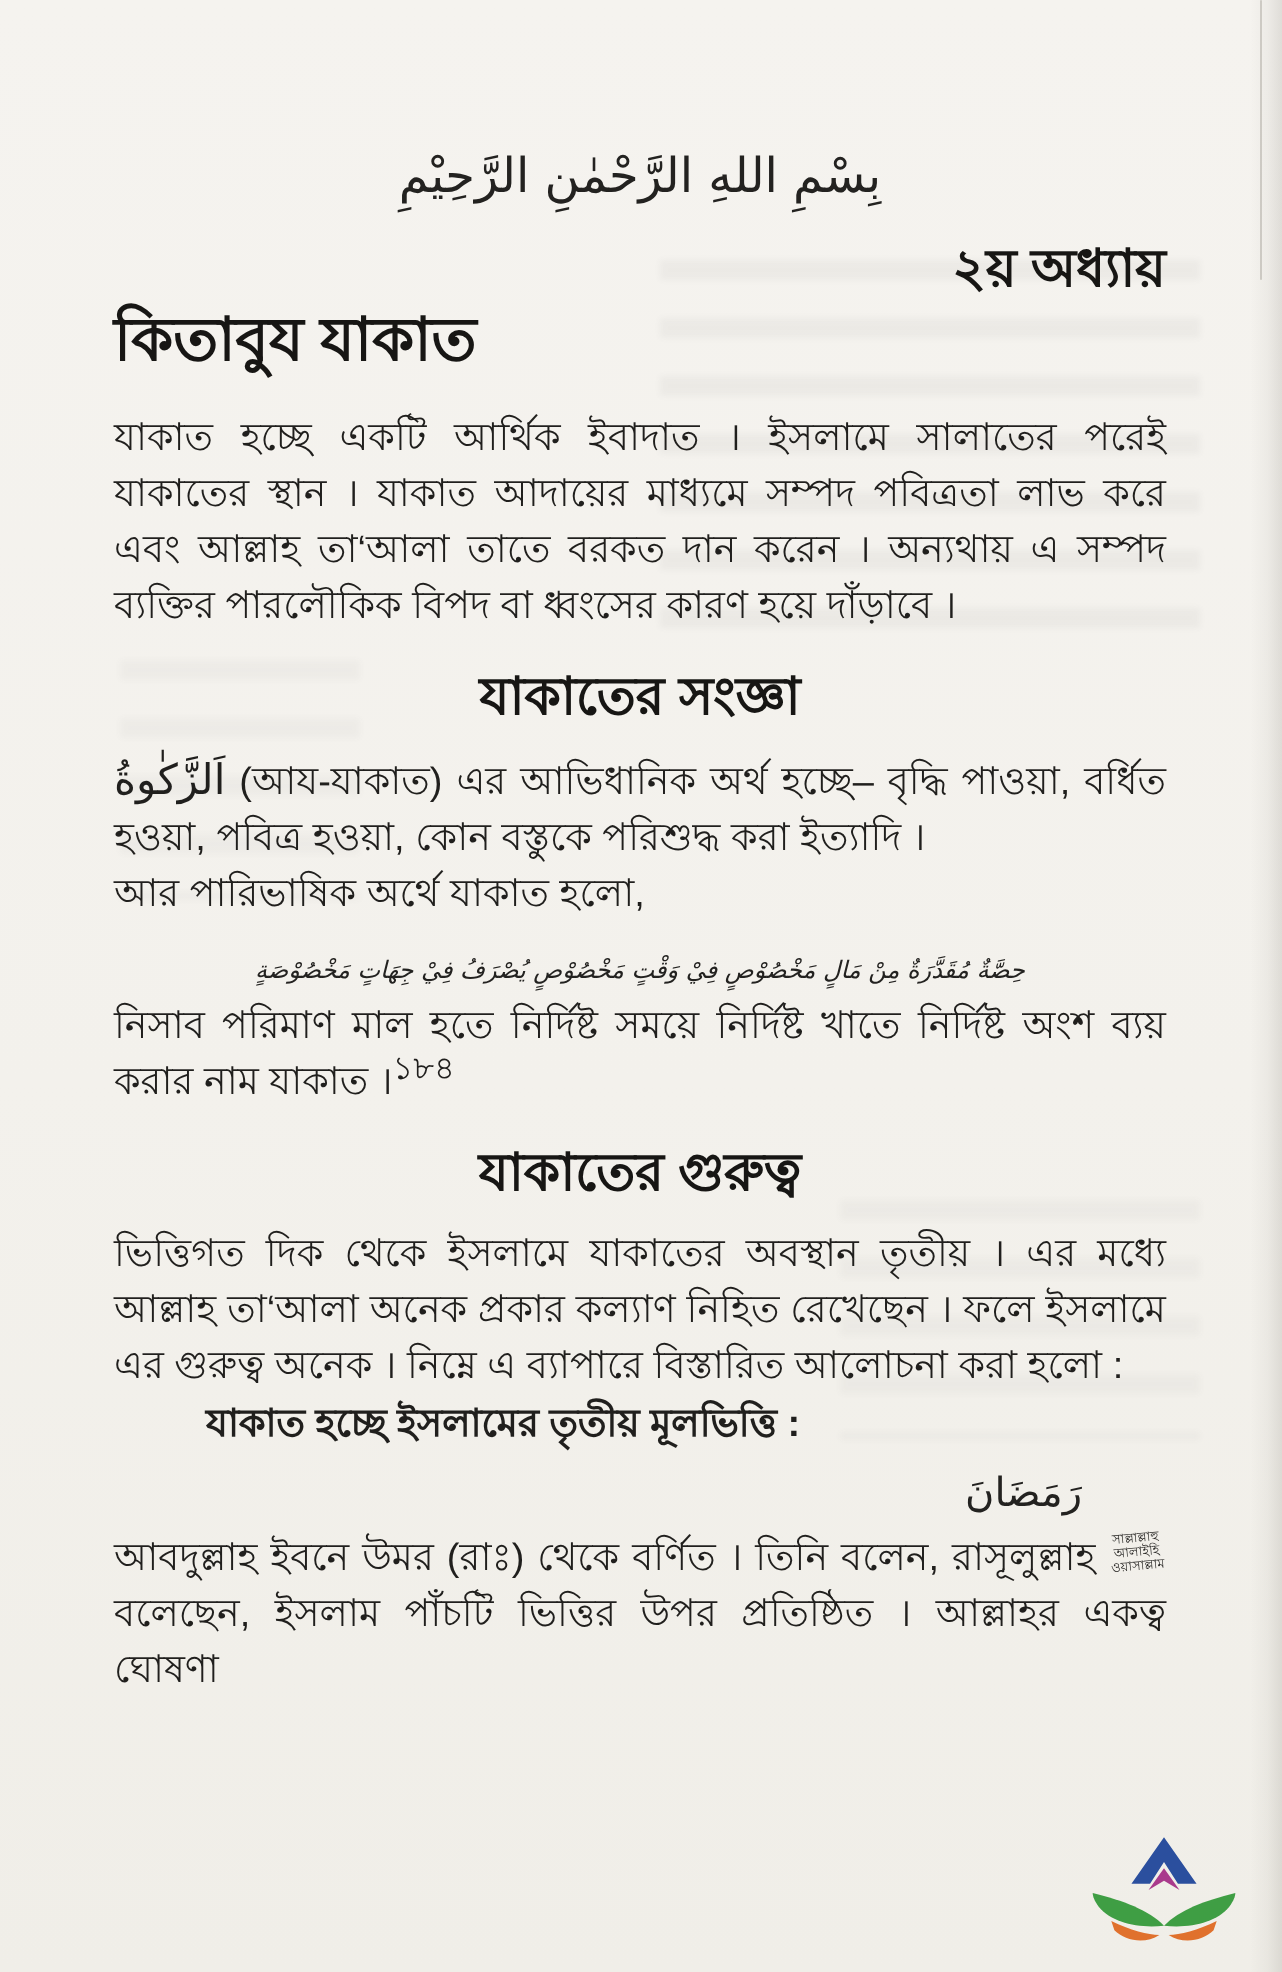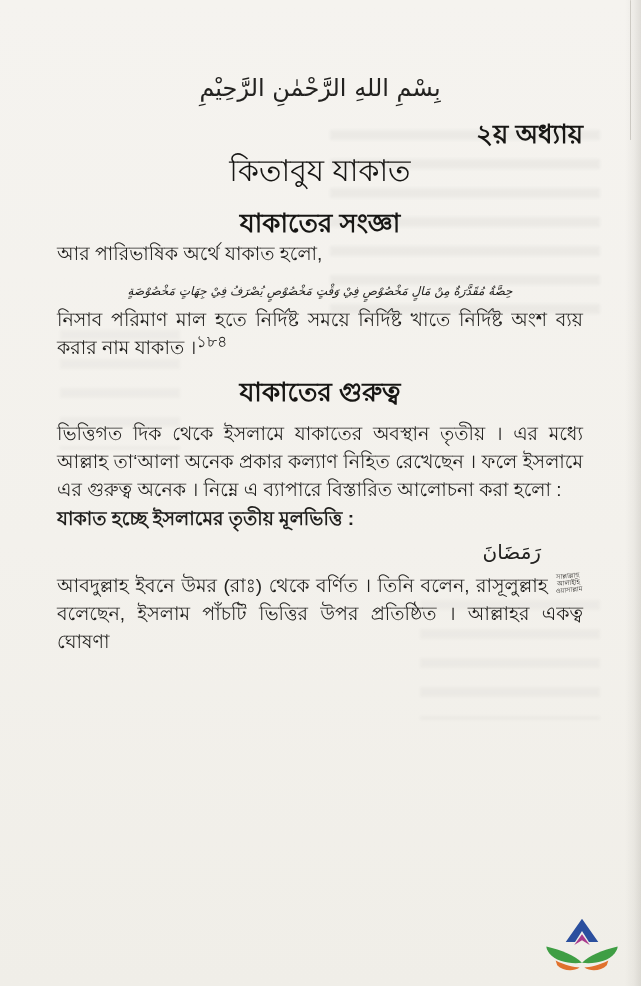--- a/index.html
+++ b/index.html
@@ -34,41 +34,41 @@
   .g3{left:420px;top:600px;width:180px;height:120px;opacity:0.035;}
 
   .content{position:absolute;left:57px;right:58px;top:0;}
 
   .bismillah{
     margin-top:72px;text-align:center;direction:rtl;
     font-size:24px;line-height:32px;color:#232220;
     font-family:"DejaVu Sans",sans-serif;
   }
   .chapter-label{margin:14px 0 0;text-align:right;font-size:26px;line-height:32px;font-weight:bold;color:#171614;}
-  .chapter-title{margin:2px 0 16px;text-align:center;font-size:30px;line-height:38px;font-weight:normal;color:#171614;}
+  .chapter-title{margin:2px 0 16px;text-align:left;font-size:30px;line-height:38px;font-weight:bold;color:#171614;}
 
   .body-para{
     margin:11px 0 0;font-size:19px;line-height:28px;
     text-align:justify;color:#201f1d;
   }
   .section-heading{
     margin:13px 0 0;text-align:center;font-size:26px;line-height:34px;
     font-weight:bold;color:#171614;
   }
   .arabic-inline{font-size:21px;font-family:"DejaVu Sans",sans-serif;direction:rtl;unicode-bidi:isolate;}
   .no-gap{margin-top:0;}
   .arabic-block{
     margin:8px 0 0;direction:rtl;text-align:center;
     font-size:12px;line-height:30px;color:#232220;
     font-family:"DejaVu Sans",sans-serif;
     font-style:italic;
   }
   sup.ref{font-size:16px;line-height:0;vertical-align:super;}
 
-  .bold-line{font-weight:bold;margin-top:1px;}
+  .bold-line{font-weight:bold;margin-top:1px;margin-left:46px;}
 
   .hadith{
     margin:8px 0 0;direction:rtl;text-align:justify;
     font-size:19px;line-height:39px;color:#232220;
     font-family:"DejaVu Sans",sans-serif;
   }
   .hadith-end{
     direction:rtl;text-align:right;margin:0 42px 0 0;
     font-size:20px;line-height:39px;color:#232220;
     font-family:"DejaVu Sans",sans-serif;
@@ -92,23 +92,25 @@
   <div class="edge-line"></div>
 
   <div class="content">
 
     <div class="bismillah">بِسْمِ اللهِ الرَّحْمٰنِ الرَّحِيْمِ</div>
 
     <div class="chapter-label">২য় অধ্যায়</div>
 
     <div class="chapter-title">কিতাবুয যাকাত</div>
 
+    <p class="body-para">যাকাত হচ্ছে একটি আর্থিক ইবাদাত । ইসলামে সালাতের পরেই যাকাতের স্থান । যাকাত আদায়ের মাধ্যমে সম্পদ পবিত্রতা লাভ করে এবং আল্লাহ তা‘আলা তাতে বরকত দান করেন । অন্যথায় এ সম্পদ ব্যক্তির পারলৌকিক বিপদ বা ধ্বংসের কারণ হয়ে দাঁড়াবে ।</p>
 
     <div class="section-heading">যাকাতের সংজ্ঞা</div>
 
+    <p class="body-para"><span class="arabic-inline">اَلزَّكٰوةُ</span> <span>(আয-যাকাত) এর আভিধানিক অর্থ হচ্ছে– বৃদ্ধি পাওয়া, বর্ধিত হওয়া, পবিত্র হওয়া, কোন বস্তুকে পরিশুদ্ধ করা ইত্যাদি ।</span></p>
 
     <p class="body-para no-gap">আর পারিভাষিক অর্থে যাকাত হলো,</p>
 
     <div class="arabic-block">حِصَّةٌ مُقَدَّرَةٌ مِنْ مَالٍ مَخْصُوْصٍ فِيْ وَقْتٍ مَخْصُوْصٍ يُصْرَفُ فِيْ جِهَاتٍ مَخْصُوْصَةٍ</div>
 
     <p class="body-para no-gap"><span>নিসাব পরিমাণ মাল হতে নির্দিষ্ট সময়ে নির্দিষ্ট খাতে নির্দিষ্ট অংশ ব্যয় করার নাম যাকাত ।</span><sup class="ref">১৮৪</sup></p>
 
     <div class="section-heading">যাকাতের গুরুত্ব</div>
 
     <p class="body-para">ভিত্তিগত দিক থেকে ইসলামে যাকাতের অবস্থান তৃতীয় । এর মধ্যে আল্লাহ তা‘আলা অনেক প্রকার কল্যাণ নিহিত রেখেছেন । ফলে ইসলামে এর গুরুত্ব অনেক । নিম্নে এ ব্যাপারে বিস্তারিত আলোচনা করা হলো :</p>

